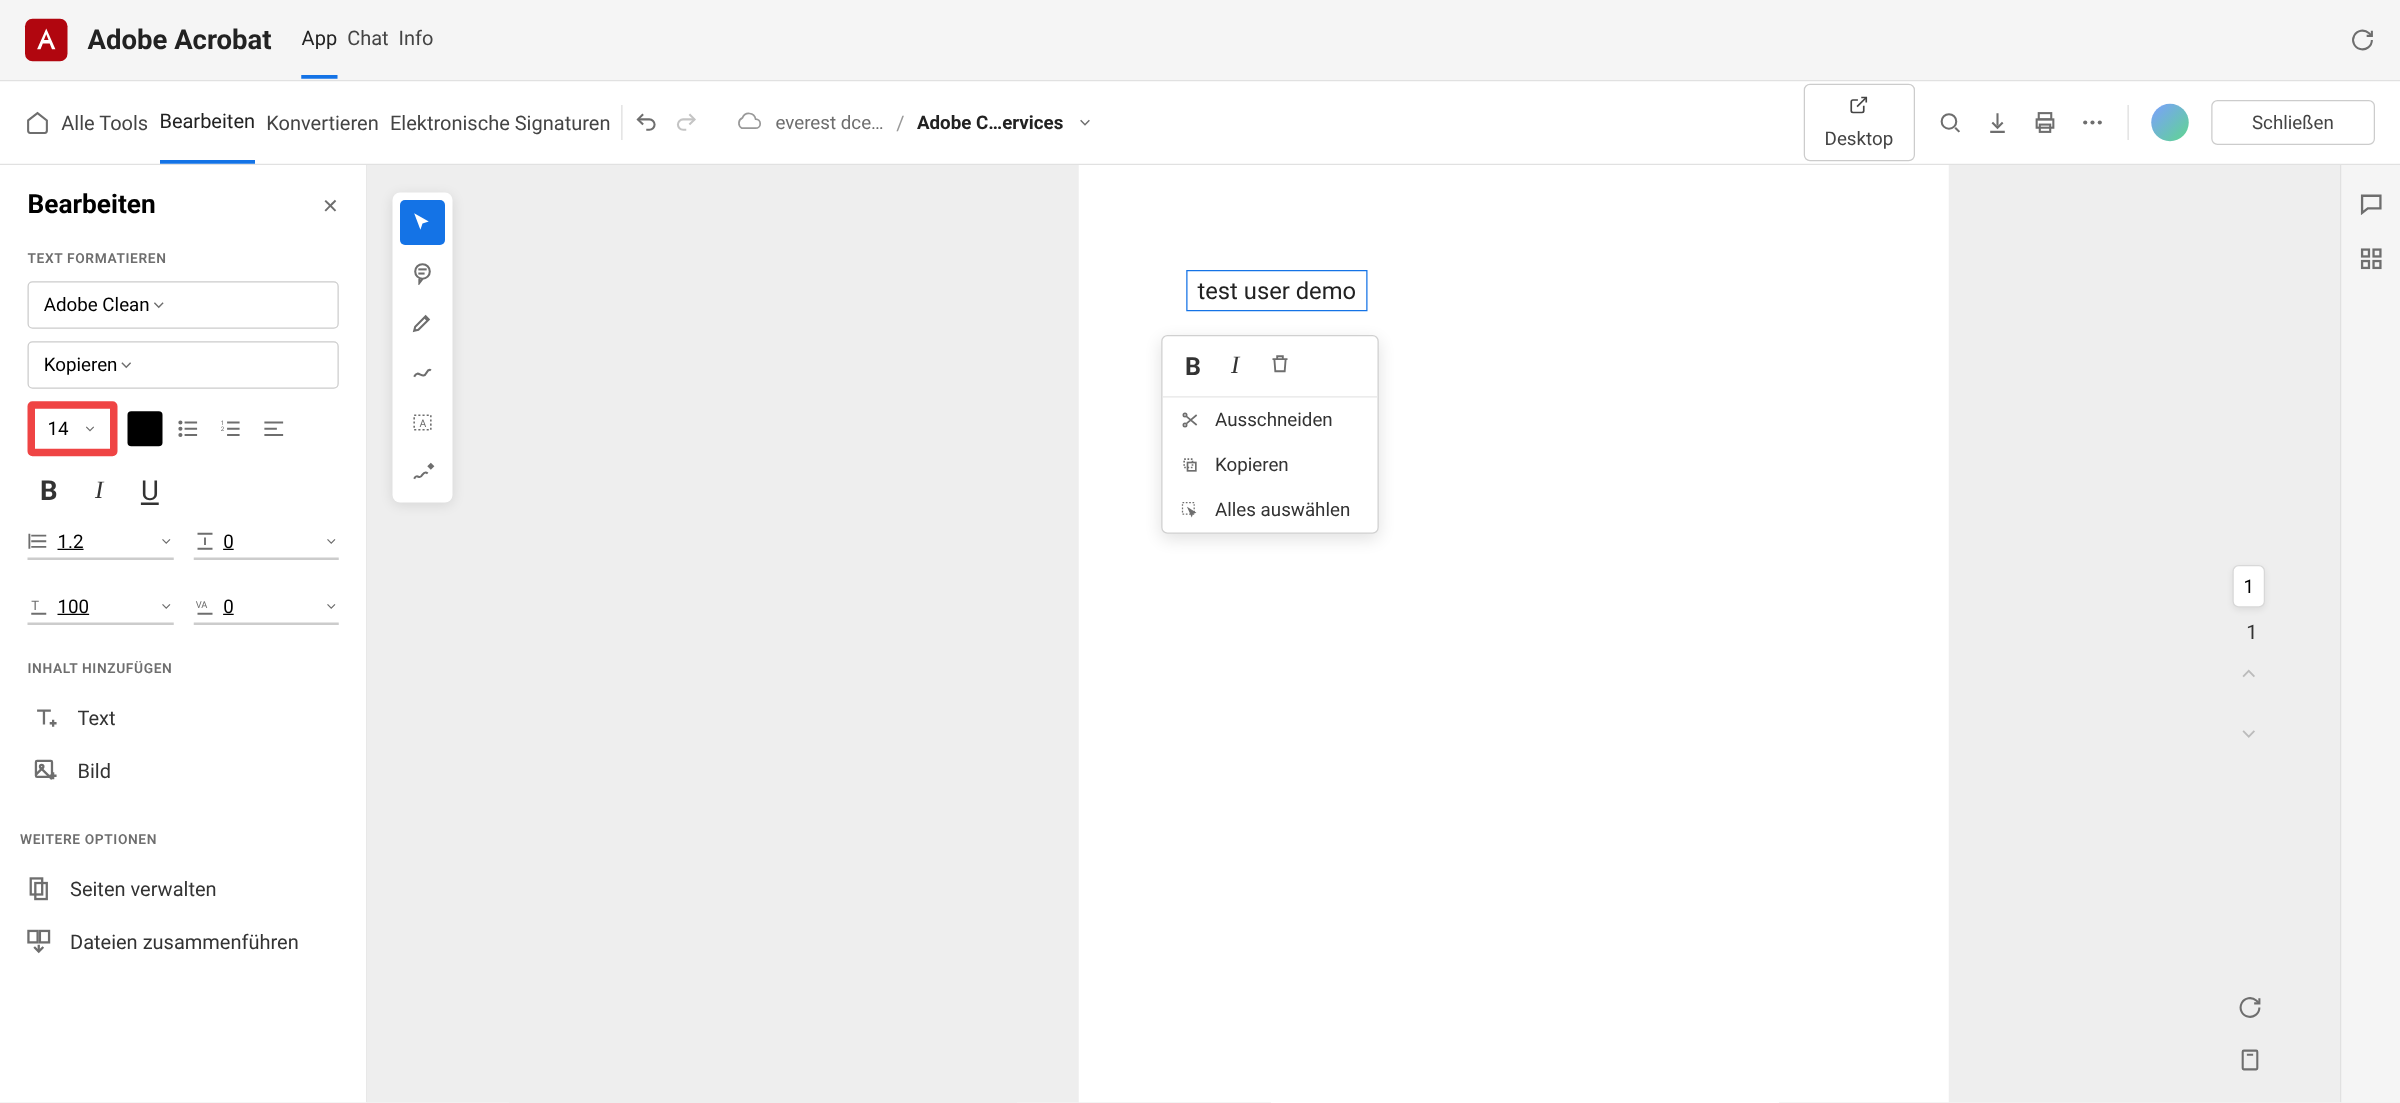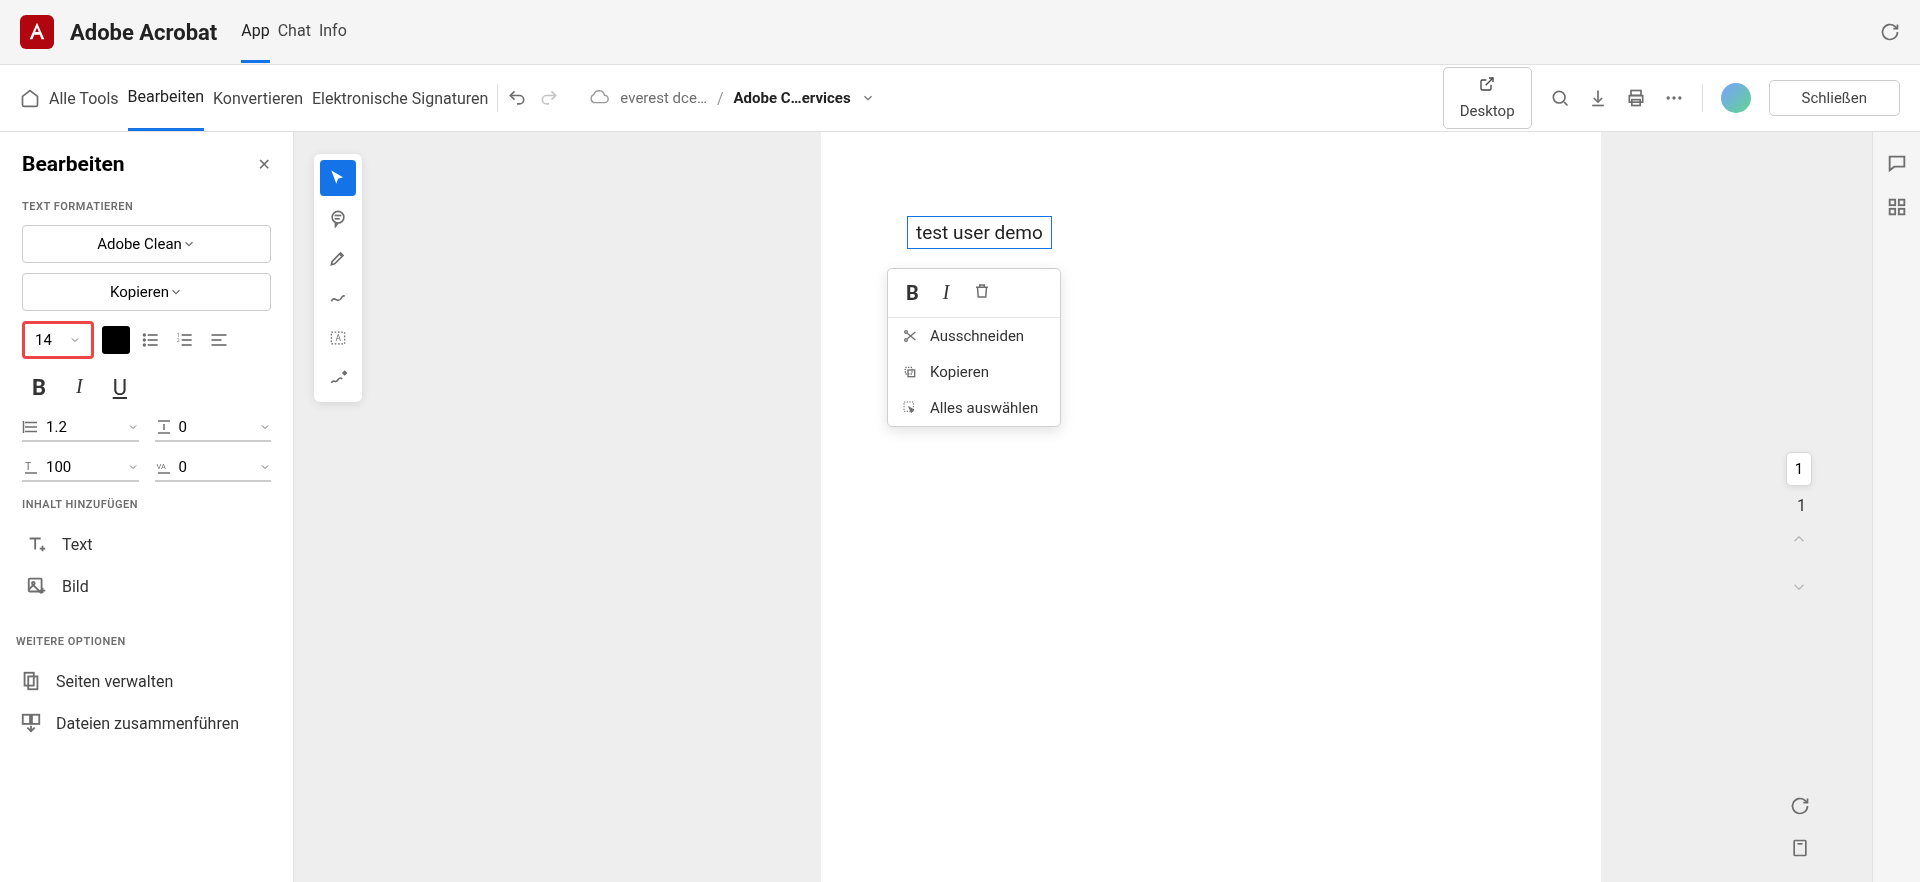--- a/index.html
+++ b/index.html
@@ -34,44 +34,44 @@
 
 
 .main { display: flex; height: calc(882px - 64px - 68px); }
 
 
 .sidebar { width: 294px; background: #fff; border-right: 1px solid #e1e1e1; padding: 20px 22px; overflow-y: auto; }
 .sidebar-header { display: flex; justify-content: space-between; align-items: center; margin-bottom: 24px; }
 .sidebar-title { font-size: 21px; font-weight: 700; }
 .close-x { font-size: 16px; color: #6e6e6e; cursor: pointer; }
 .section-label { font-size: 11px; font-weight: 600; color: #6e6e6e; letter-spacing: 0.5px; margin-bottom: 12px; }
-.dropdown { display: flex; align-items: center; justify-content: center; border: 1px solid #ccc; border-radius: 4px; padding: 9px 12px; font-size: 15px; margin-bottom: 10px; cursor:pointer; }
+.dropdown { display: flex; align-items: center; justify-content: flex-start; border: 1px solid #ccc; border-radius: 4px; padding: 9px 12px; font-size: 15px; margin-bottom: 10px; cursor:pointer; }
 .row { display: flex; gap: 8px; align-items: center; margin-bottom: 10px; }
-.size-input { display: flex; align-items: center; border: 3px solid #ef4444; border-radius: 4px; padding: 7px 10px; font-size: 15px; width: 72px; justify-content: space-between; cursor:pointer;}
+.size-input { display: flex; align-items: center; border: 6px solid #ef4444; border-radius: 4px; padding: 7px 10px; font-size: 15px; width: 72px; justify-content: space-between; cursor:pointer;}
 .color-swatch { width: 28px; height: 28px; background: #000; border-radius: 3px; cursor:pointer;}
 .list-btn { width: 26px; height: 26px; display:flex; align-items:center; justify-content:center; color:#6e6e6e; cursor:pointer;}
 .style-row { display: flex; gap: 30px; padding: 6px 10px 18px 10px; }
 .style-btn { font-size: 22px; font-weight: 700; cursor: pointer; color:#333;}
 .style-i { font-style: italic; font-family: serif; font-weight: 400; font-size: 20px;}
 .style-u { text-decoration: underline; font-weight: 400;}
-.spacing-row { display: flex; gap: 16px; margin-bottom: 16px;}
+.spacing-row { display: flex; gap: 16px; margin-bottom: 28px; text-decoration: underline;}
 .spacing-field { display: flex; align-items: center; gap: 6px; flex:1; border-bottom: 2px solid #ccc; padding-bottom: 4px;}
 .spacing-icon { width: 18px; height: 18px; color:#6e6e6e;}
 .spacing-val { font-size: 15px; flex:1; }
 .section-gap { margin-top: 12px; }
 .add-item { display: flex; align-items: center; gap: 14px; padding: 10px 4px; font-size: 16px; color: #333; cursor:pointer;}
 .add-item svg { width: 22px; height: 22px; color:#6e6e6e;}
 .section-label-left { font-size: 11px; font-weight: 600; color: #6e6e6e; letter-spacing: 0.5px; margin-top: 28px; margin-bottom: 12px; margin-left: -6px;}
 
 
 .canvas-wrap { flex: 1; background: #eee; position: relative; display:flex; justify-content:center; }
 .floating-tools { position: absolute; left: 20px; top: 22px; background: #fff; border-radius: 6px; box-shadow: 0 2px 10px rgba(0,0,0,0.1); padding: 6px; display:flex; flex-direction:column; gap:4px; }
 .float-tool { width: 36px; height: 36px; display:flex; align-items:center; justify-content:center; border-radius:4px; cursor:pointer; color:#6e6e6e;}
 .float-tool.active { background: #1473e6; color:#fff; }
-.page { width: 780px; background: #fff; height: 100%; margin-left:256px; position:relative;}
+.page { width: 696px; background: #fff; height: 100%; margin-left:256px; position:relative;}
 .text-box { position: absolute; left: 86px; top: 84px; border: 1.5px solid #1473e6; padding: 4px 8px; font-size: 19px; color: #222; }
 .context-popup { position: absolute; left: 66px; top: 136px; background: #fff; border: 1px solid #d0d0d0; border-radius: 5px; box-shadow: 0 4px 14px rgba(0,0,0,0.12); width: 174px;}
 .popup-top { display: flex; gap: 24px; padding: 12px 18px; border-bottom: 1px solid #e6e6e6;}
 .popup-style { font-size: 20px; font-weight: 700; cursor:pointer; color:#333;}
 .popup-i { font-style: italic; font-family:serif; font-weight:400;}
 .popup-trash { width:18px; height:18px; color:#6e6e6e;}
 .popup-menu-item { display: flex; align-items: center; gap: 12px; padding: 9px 14px; font-size: 15px; cursor:pointer; color:#333;}
 .popup-menu-item svg { width:16px; height:16px; color:#6e6e6e;}
 
 

